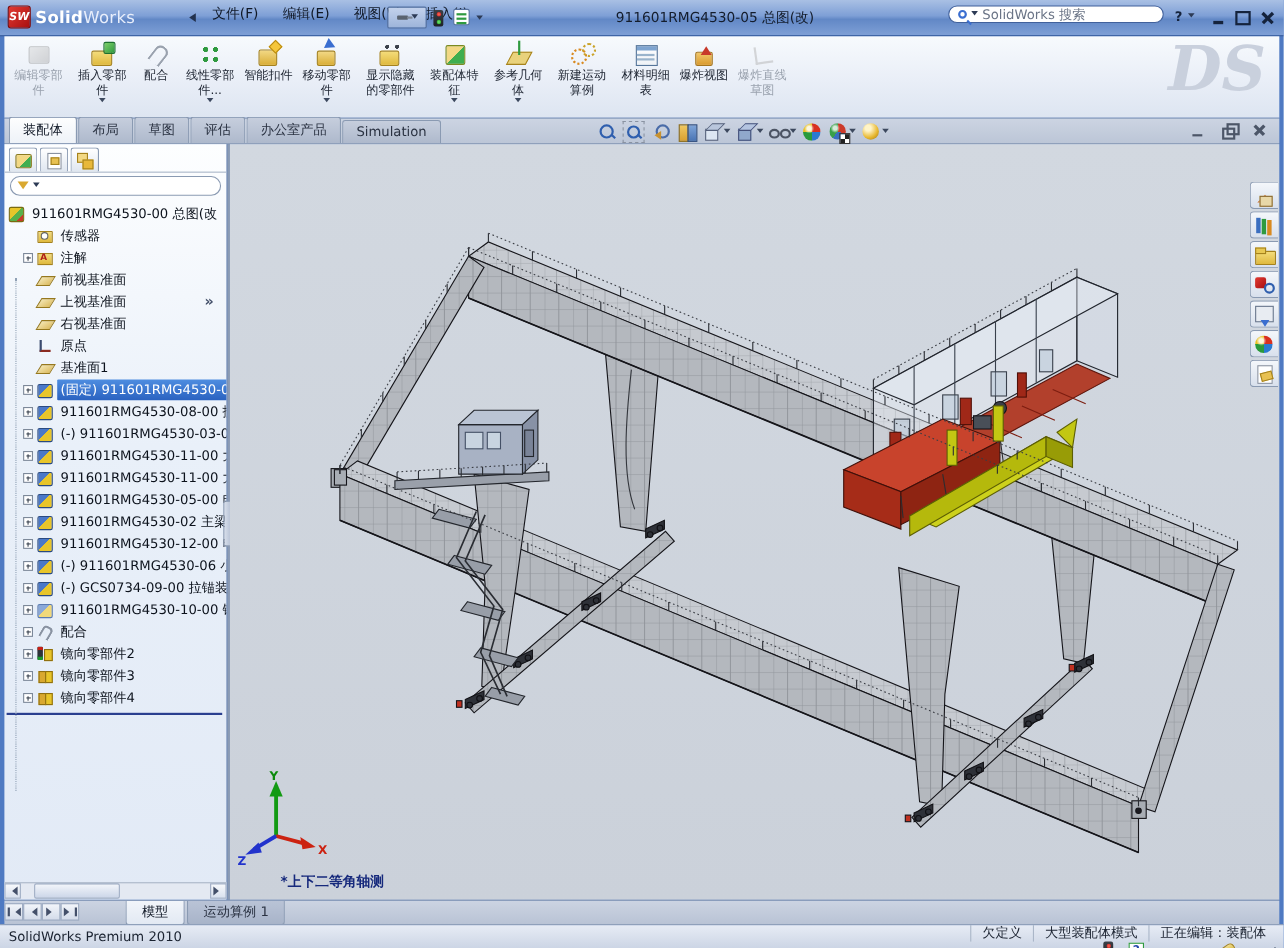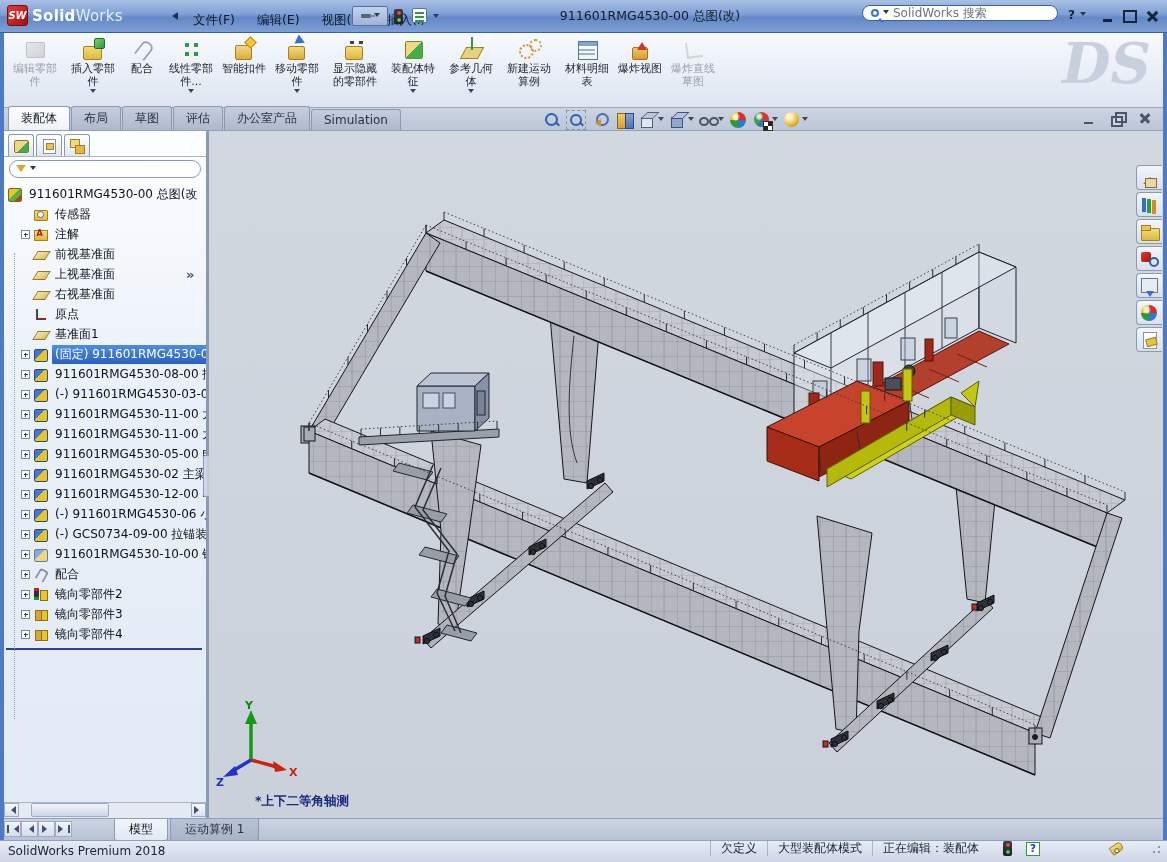--- a/index.html
+++ b/index.html
@@ -12,21 +12,21 @@
     background:linear-gradient(180deg,#a9c0e4 0%,#7e9fd6 45%,#6288c6 55%,#7e9fd6 100%);
     border-bottom:1px solid #3a5f9e;}
   .logo{position:absolute;left:7px;top:5px;display:flex;align-items:center;gap:4px;}
   .logo-mark{width:21px;height:21px;background:linear-gradient(135deg,#e23b33,#a80f10);
     color:#fff;font-weight:bold;font-style:italic;font-size:10px;display:flex;align-items:center;justify-content:center;
     border-radius:3px;border:1px solid #7c0a0c;}
   .logo-solid{color:#fff;font-weight:bold;font-size:15px;letter-spacing:.3px;}
   .logo-works{color:#e8eefb;font-weight:normal;font-size:15px;letter-spacing:.3px;}
   .menu-collapse{position:absolute;left:168px;top:12px;width:0;height:0;
     border:4px solid transparent;border-right:6px solid #23324e;}
-  .menus{position:absolute;left:182px;top:0;height:33px;display:flex;align-items:flex-end;}
+  .menus{position:absolute;left:182px;top:0;height:33px;display:flex;align-items:flex-start;}
   .menu-item{padding:4px 11px;color:#101826;font-size:12.5px;cursor:default;}
   .pinbox{position:absolute;left:352px;top:6px;width:36px;height:20px;border:1px solid #55719f;border-radius:2px;
     background:linear-gradient(#c3d2ec,#9db4da);display:flex;align-items:center;justify-content:center;gap:3px;}
   .pin-icon{width:10px;height:4px;background:#5a6370;border-radius:1px;position:relative;}
   .pin-icon::after{content:"";position:absolute;left:9px;top:1px;width:5px;height:2px;background:#7d8694;}
   .tl-icon{width:9px;height:15px;background:linear-gradient(#3c4148,#1d2126);border-radius:2px;position:relative;}
   .tl-icon::before{content:"";position:absolute;left:2.5px;top:2px;width:4px;height:4px;border-radius:50%;background:radial-gradient(#ff6a5a,#c01515);}
   .tl-icon::after{content:"";position:absolute;left:2.5px;top:8.5px;width:4px;height:4px;border-radius:50%;background:radial-gradient(#7ae87a,#129a12);}
   .titlebar .tl-icon{position:absolute;left:394px;top:9px;}
   .checklist{position:absolute;left:412px;top:8px;width:15px;height:15px;background:#fff;border:1px solid #55719f;border-radius:2px;}
@@ -210,21 +210,21 @@
   .navbtn{width:17px;height:16px;margin-top:2px;background:linear-gradient(#f2f5fa,#d4dcea);border:1px solid #9fadc4;display:flex;align-items:center;justify-content:center;gap:1px;}
   .bar{width:2px;height:8px;background:#44506a;}
   .btab{padding:2px 14px;font-size:12px;color:#2a3242;background:linear-gradient(#b9c3d6,#a8b4c9);border:1px solid #8a9ab2;border-top:none;
     border-radius:0 0 3px 3px;margin-left:2px;white-space:nowrap;}
   .btab[data-active="true"]{background:linear-gradient(#f2f5fa,#e2e9f3);color:#101826;}
 
   
   .statusbar{position:absolute;left:0;top:840px;width:1167px;height:22px;
     background:linear-gradient(#e7ecf5,#ccd5e5);border-top:1px solid #8fa0ba;}
   .sb-left{position:absolute;left:8px;top:3px;color:#1a2230;font-size:12px;}
-  .sb-right{position:absolute;right:6px;top:0;height:21px;display:flex;align-items:flex-start;}
+  .sb-right{position:absolute;right:6px;top:0;height:21px;display:flex;align-items:flex-end;flex-direction:column;}
   .sb-item{padding:0 10px;color:#1a2230;font-size:12px;border-left:1px solid #aab6c8;height:15px;line-height:15px;white-space:nowrap;}
   .sb-icons{display:flex;align-items:center;gap:14px;margin-left:14px;}
   .sb-help{width:14px;height:14px;background:#fff;border:1px solid #2f9a3f;color:#2244aa;font-weight:bold;font-size:11px;
     display:flex;align-items:center;justify-content:center;}
   .sb-tag{width:13px;height:9px;background:linear-gradient(#f0dc8a,#d9b840);border:1px solid #a5821d;transform:rotate(-35deg);border-radius:1px 4px 4px 1px;position:relative;margin-left:56px;}
   .sb-tag::before{content:"";position:absolute;left:2px;top:3px;width:3px;height:3px;background:#fff;border-radius:50%;border:.5px solid #8a6a18;}
   .grip{width:10px;height:10px;margin-left:14px;background:
     radial-gradient(circle 1.2px at 8px 8px,#8a96a8 95%,transparent),
     radial-gradient(circle 1.2px at 8px 3px,#8a96a8 95%,transparent),
     radial-gradient(circle 1.2px at 3px 8px,#8a96a8 95%,transparent);}
@@ -247,21 +247,21 @@
         <span class="menu-item">视图(V)</span>
         <span class="menu-item">插入(I)</span>
       </div>
     <div class="pinbox">
       <span class="pin-icon"></span>
         <span class="ddt"></span>
     </div>
     <span class="tl-icon"></span>
     <span class="checklist"></span>
     <span class="ddt checklist-dd"></span>
-    <div class="title-text">911601RMG4530-00 总图(改)</div>
+    <div class="title-text">911601RMG4530-05 总图(改)</div>
     <div class="searchbox">
       <span class="mag"></span>
       <span class="ddt"></span>
       <span class="search-text">SolidWorks 搜索</span>
     </div>
     <div class="help-area">
       <span>?</span>
       <span class="ddt"></span>
     </div>
     <div class="winbtn wb-min" style="left:1098px;"></div>
@@ -873,21 +873,21 @@
       </span>
     <span style="width:40px;"></span>
     <span style="display:flex;">
 
     <span class="btab" data-active="true">模型</span>
         <span class="btab">运动算例 1</span>
       </span>
   </div>
 
   <div class="statusbar">
-    <span class="sb-left">SolidWorks Premium 2018</span>
+    <span class="sb-left">SolidWorks Premium 2010</span>
     <div class="sb-right">
       <span style="display:flex;align-items:center;">
 
       <span class="sb-item">欠定义</span>
           <span class="sb-item">大型装配体模式</span>
           <span class="sb-item">正在编辑：装配体</span>
         </span>
       <div class="sb-icons">
         <span class="tl-icon"></span>
         <span class="sb-help">?</span>

